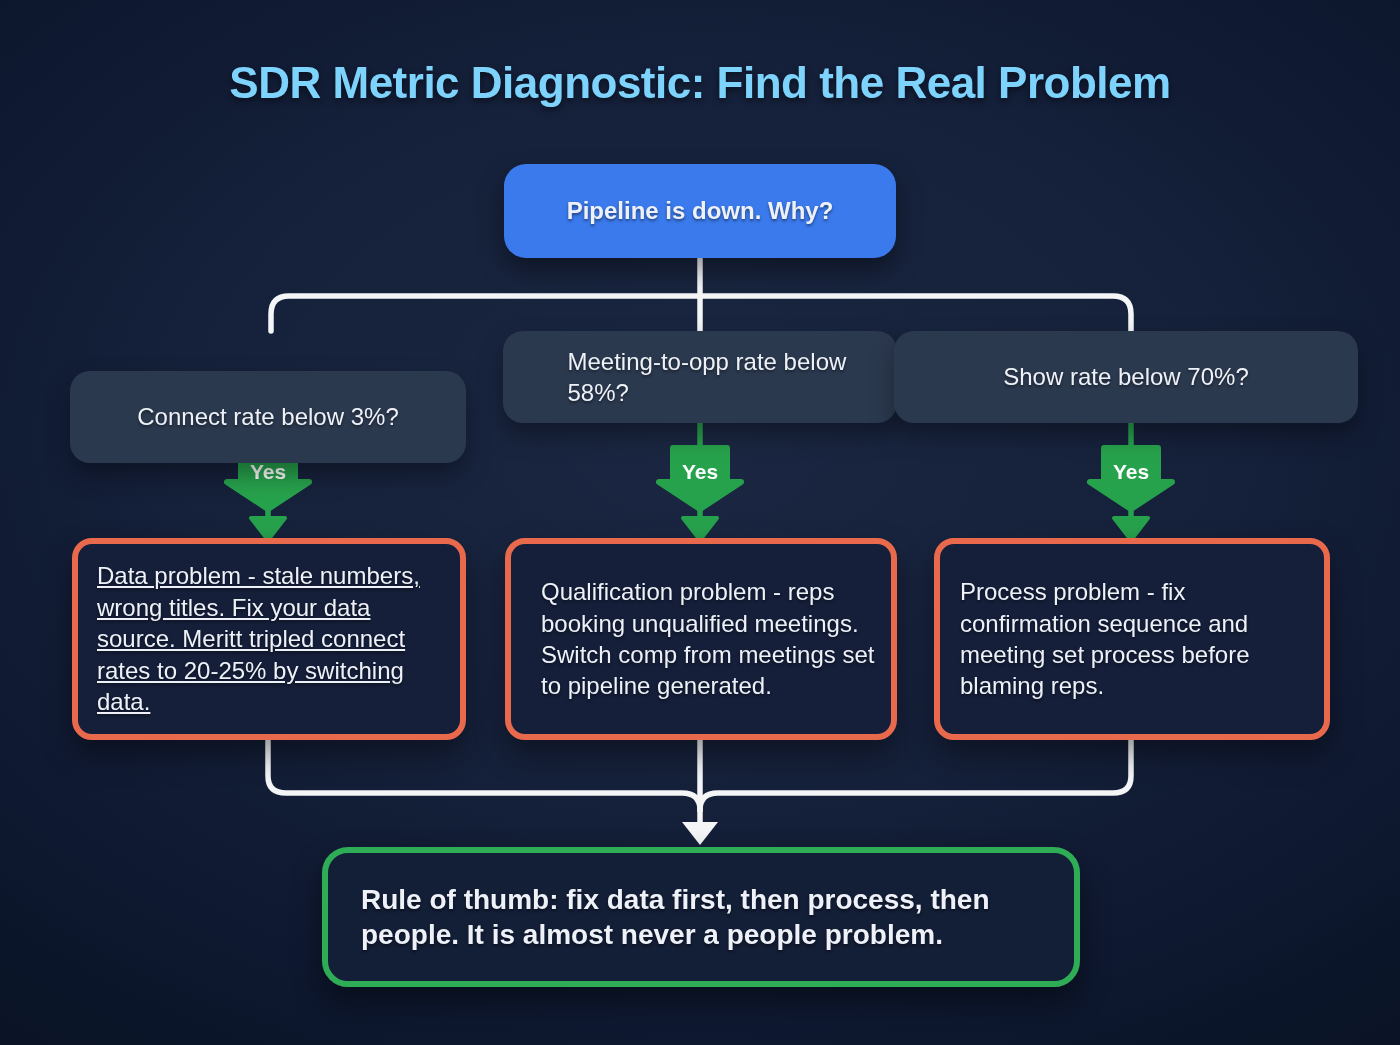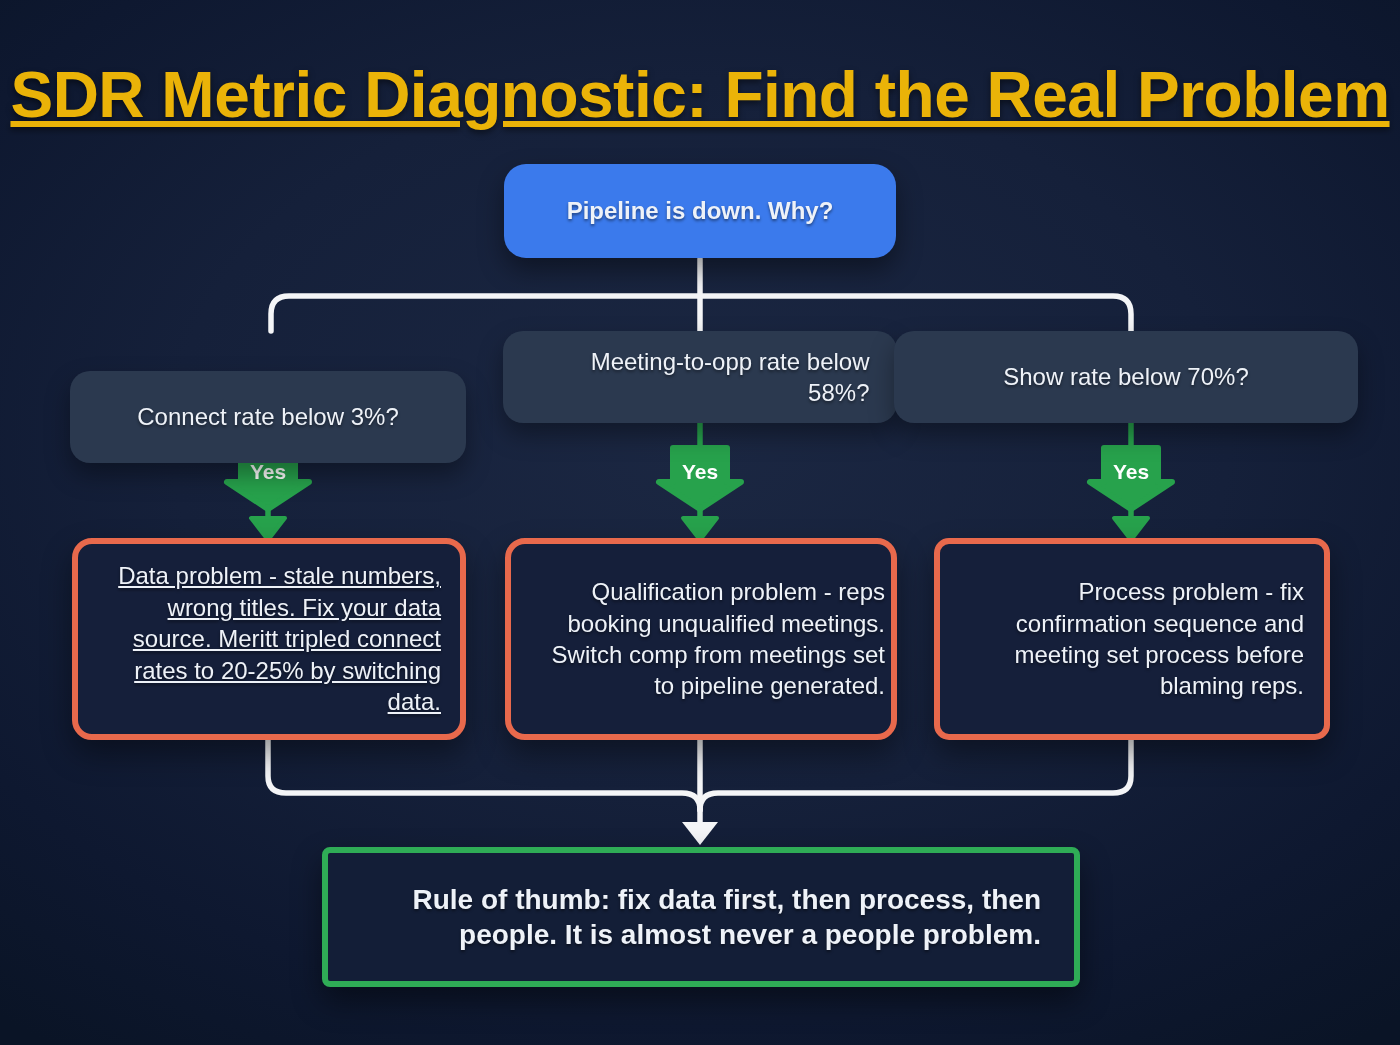--- a/index.html
+++ b/index.html
@@ -6,28 +6,27 @@
   body{
     width:1400px;height:1045px;position:relative;overflow:hidden;
     background:
       radial-gradient(ellipse 1100px 750px at 50% 42%, #1b2742 0%, #15203a 48%, #0e1830 78%, #0a1426 100%),
       #111b32;
     font-family:"Liberation Sans","DejaVu Sans",sans-serif;
     -webkit-font-smoothing:antialiased;
   }
   .title{
     position:absolute;left:0;top:58px;width:1400px;text-align:center;
-    font-size:64px;font-weight:700;letter-spacing:-0.5px;color:#eab308;
+    font-size:44px;font-weight:700;letter-spacing:-0.5px;color:#7dd3fc;
     text-shadow:0 3px 6px rgba(0,0,0,0.5);
-    text-decoration:underline;
   }
   svg.wires{position:absolute;left:0;top:0;z-index:0;}
   .node{
     position:absolute;z-index:1;box-sizing:border-box;
-    display:flex;align-items:center;justify-content:center;text-align:right;
+    display:flex;align-items:center;justify-content:center;text-align:left;
     color:#eef2f8;text-shadow:0 2px 3px rgba(0,0,0,0.45);
   }
   .root{
     left:504px;top:164px;width:392px;height:94px;border-radius:22px;
     background:#3b7aec;font-size:24px;font-weight:700;
     box-shadow:0 12px 26px rgba(0,0,0,0.40);
   }
   .question{
     top:331px;height:92px;border-radius:20px;background:#2b394f;
     font-size:24px;font-weight:400;line-height:1.3;
@@ -38,23 +37,23 @@
   .q2{left:503px;width:394px;padding-left:37px;}
   .q3{left:894px;width:464px;}
   .outcome{
     top:538px;height:202px;border-radius:20px;background:#151f3a;
     border:6px solid #e8694c;font-size:24px;font-weight:400;line-height:1.31;
     box-shadow:0 14px 30px rgba(0,0,0,0.40);
   }
   .outcome .label{display:inline-block;max-width:344px;}
   .o1{left:72px;width:394px;text-decoration:underline;}
   .o2{left:505px;width:392px;padding-left:24px;}
-  .o3{left:934px;width:396px;border-radius:15px;}
+  .o3{left:934px;width:396px;}
   .conclusion{
-    left:322px;top:847px;width:758px;height:140px;border-radius:8px;
+    left:322px;top:847px;width:758px;height:140px;border-radius:26px;
     background:#131e37;border:6px solid #2fac56;
     font-size:28px;font-weight:700;line-height:1.26;
     box-shadow:0 14px 30px rgba(0,0,0,0.45);
   }
   .conclusion .label{display:inline-block;max-width:680px;}
   .yes-text{
     font-family:"Liberation Sans","DejaVu Sans",sans-serif;
     font-size:21px;font-weight:700;fill:#ffffff;
   }
 </style>

